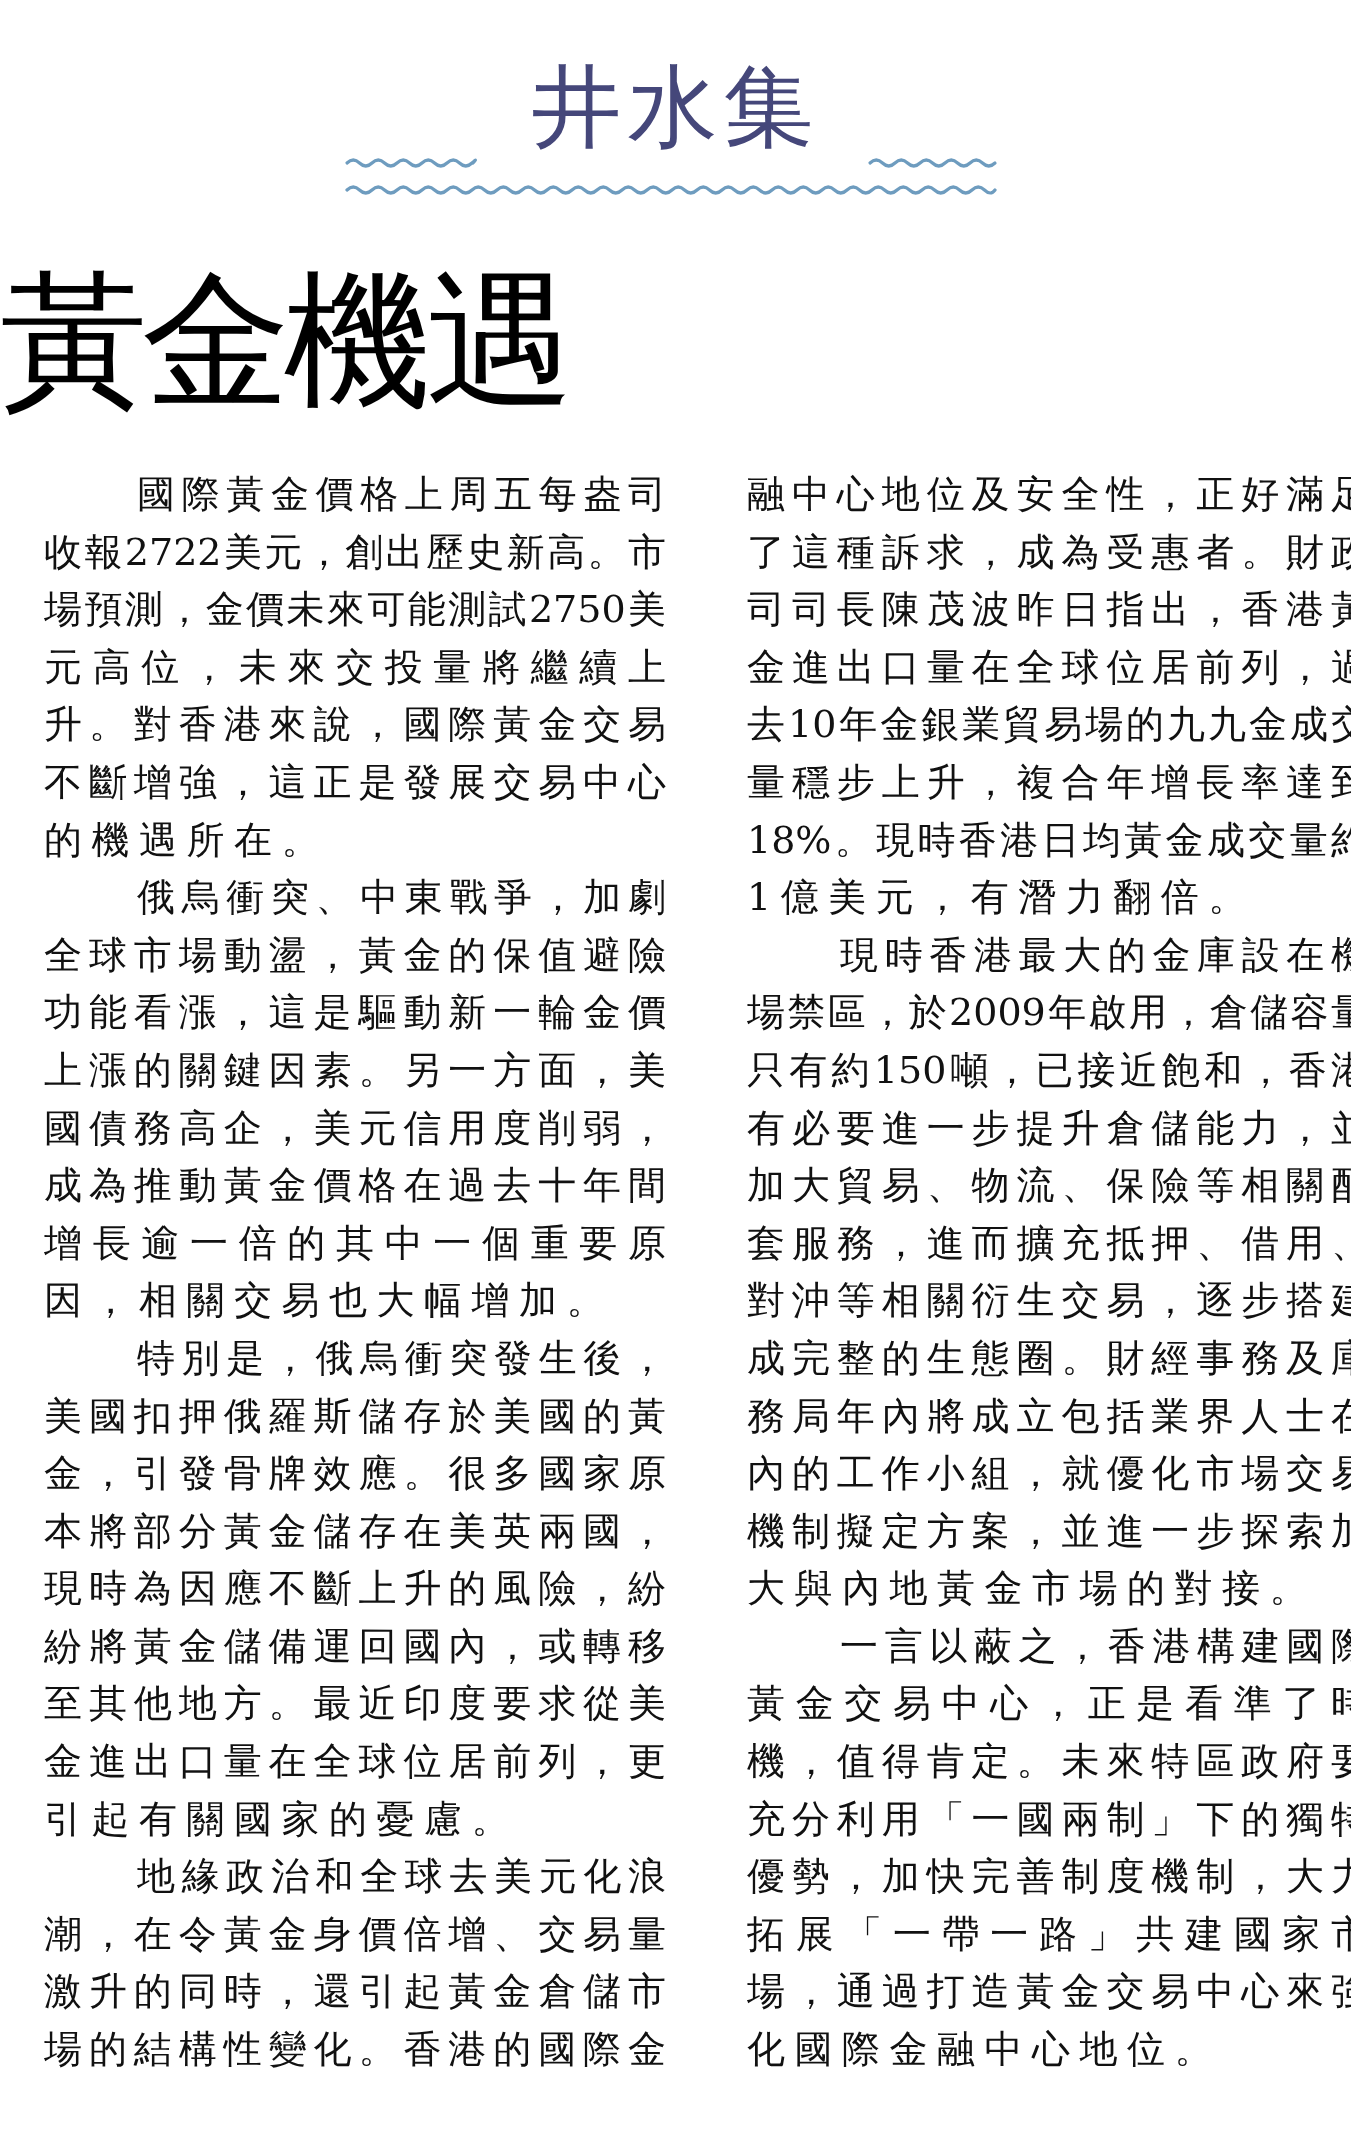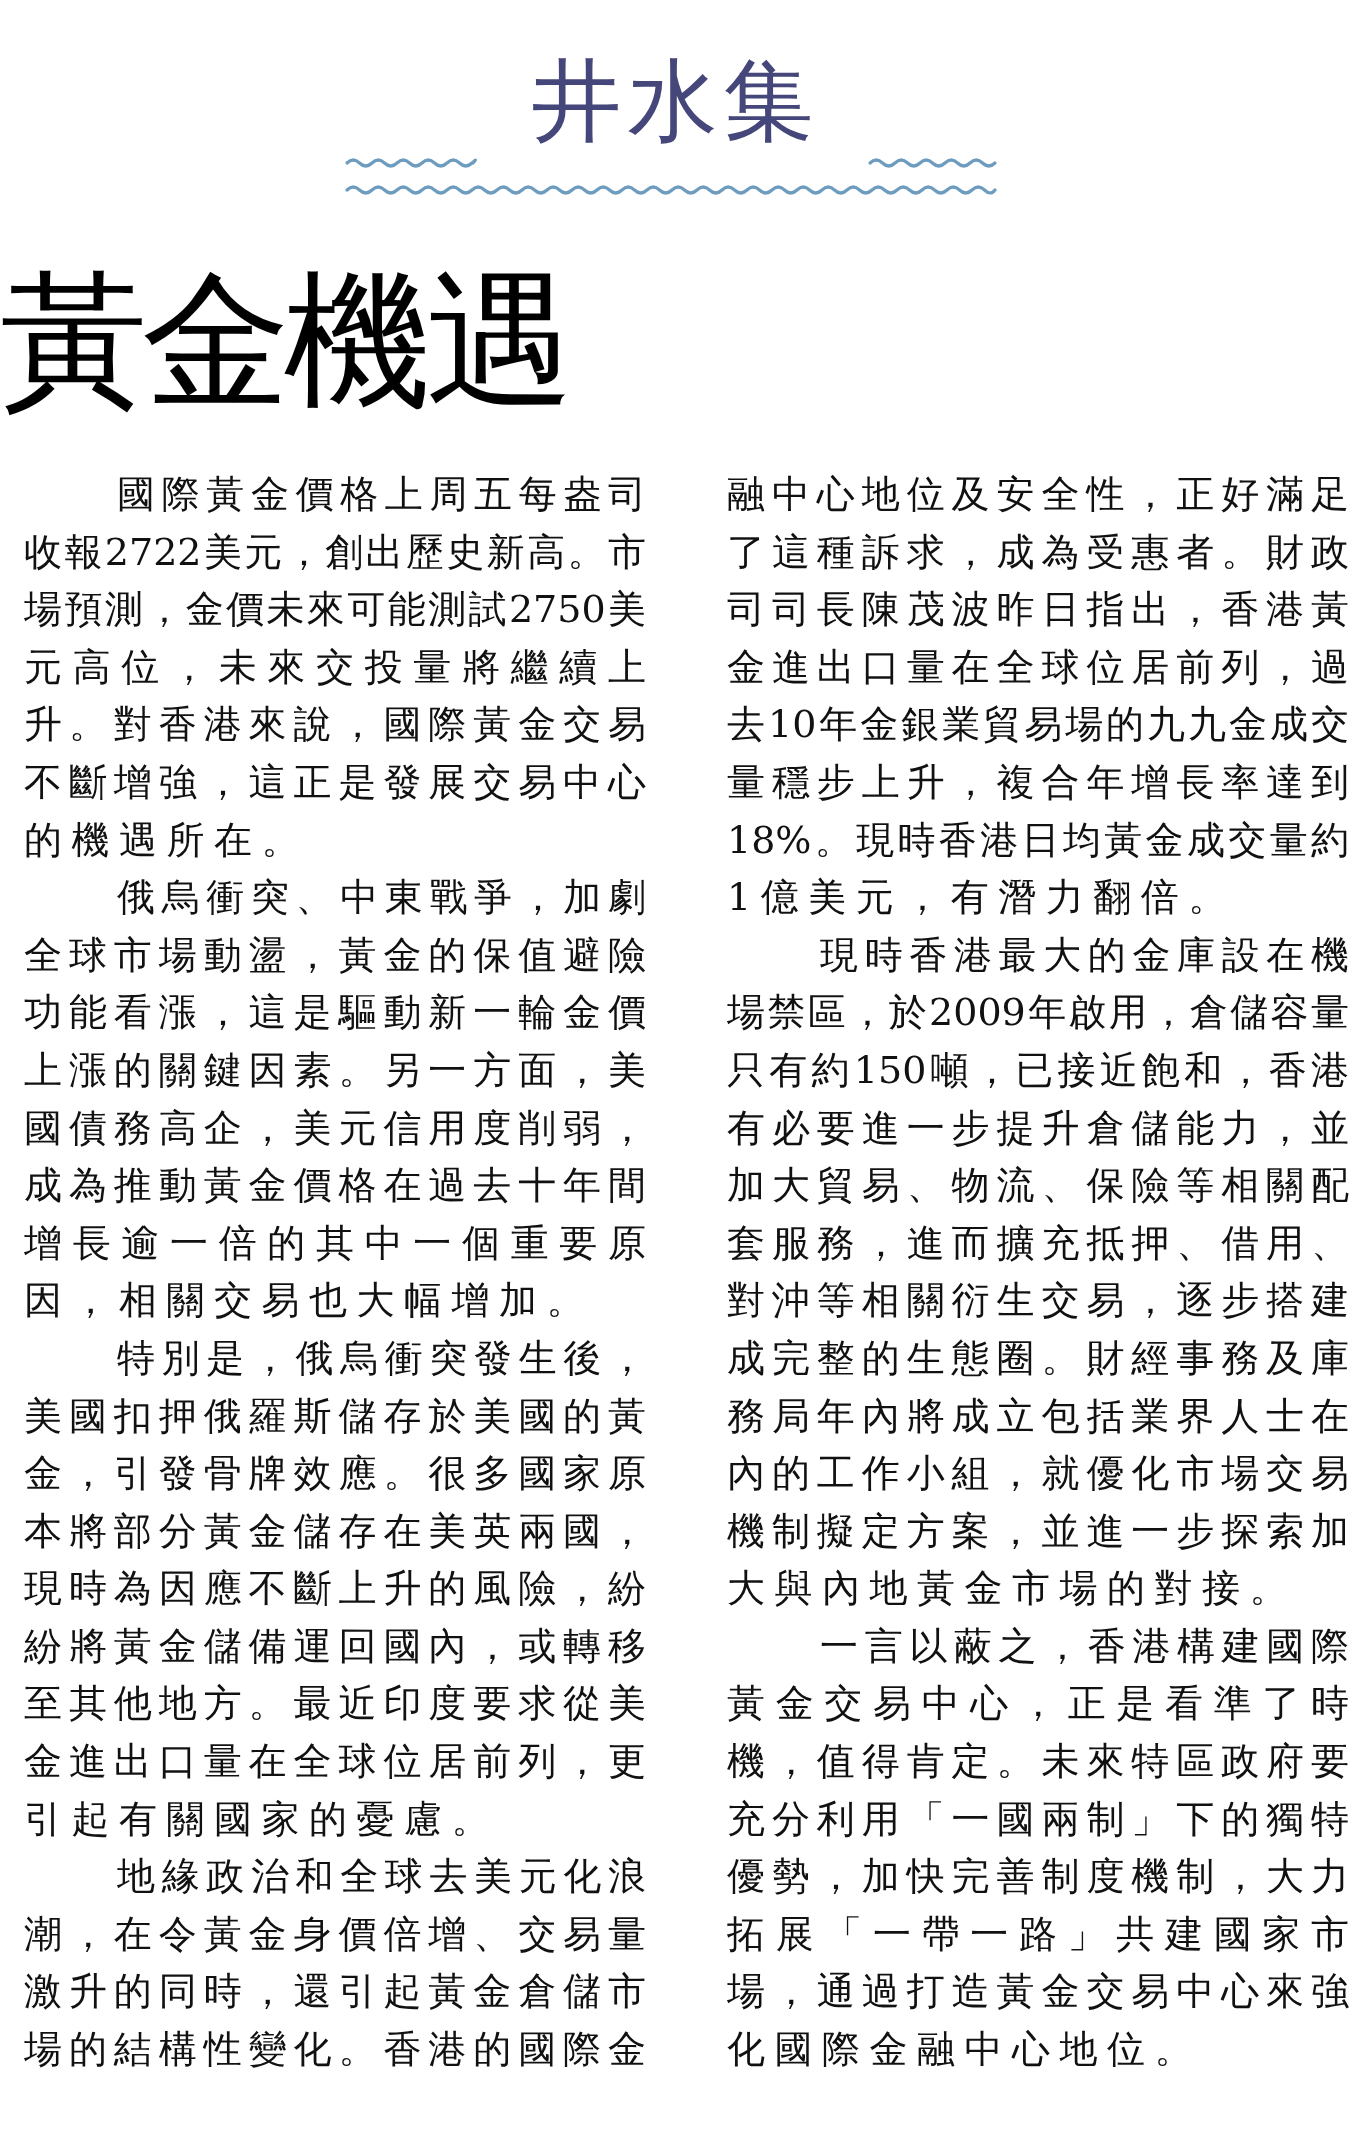--- a/index.html
+++ b/index.html
@@ -1,32 +1,32 @@
 <!DOCTYPE html>
 <html><head>
 <meta charset="utf-8">
 <style>
   html, body { margin: 0; padding: 0; background: #ffffff; }
   body { width: 1351px; height: 2131px; position: relative; overflow: hidden; }
   .column-name {
-    position: absolute; left: 0; width: 1351px; top: 46px; height: 110px;
+    position: absolute; left: 0; width: 1351px; top: 52px; height: 110px;
     text-align: center; color: #45477a;
     font-family: "DejaVu Sans", sans-serif; font-size: 90px; line-height: 110px;
     letter-spacing: 6px;
   }
   .waves { position: absolute; left: 0; top: 150px; width: 1351px; height: 60px; }
   .headline {
     position: absolute; left: 0; width: 1351px; top: 246px; height: 190px;
     text-align: left; color: #000;
     font-family: "DejaVu Serif", serif; font-size: 148px; line-height: 190px;
     letter-spacing: -6px;
   }
   .col {
     position: absolute; top: 466px; width: 622px;
-    font-family: "DejaVu Serif", serif; font-size: 38px; color: #111;
+    font-family: "DejaVu Serif", serif; font-size: 38px; color: #111; margin-left: 20px;
   }
   .col-left { left: 24px; }
   .col-right { left: 727px; }
   .line {
     height: 57.6px; line-height: 57.6px; white-space: nowrap;
     text-align: justify; text-align-last: justify;
     display: block; overflow: visible;
   }
   .line.indent { padding-left: 93px; }
   .line.last { text-align: left; text-align-last: left; letter-spacing: 9.5px; }

